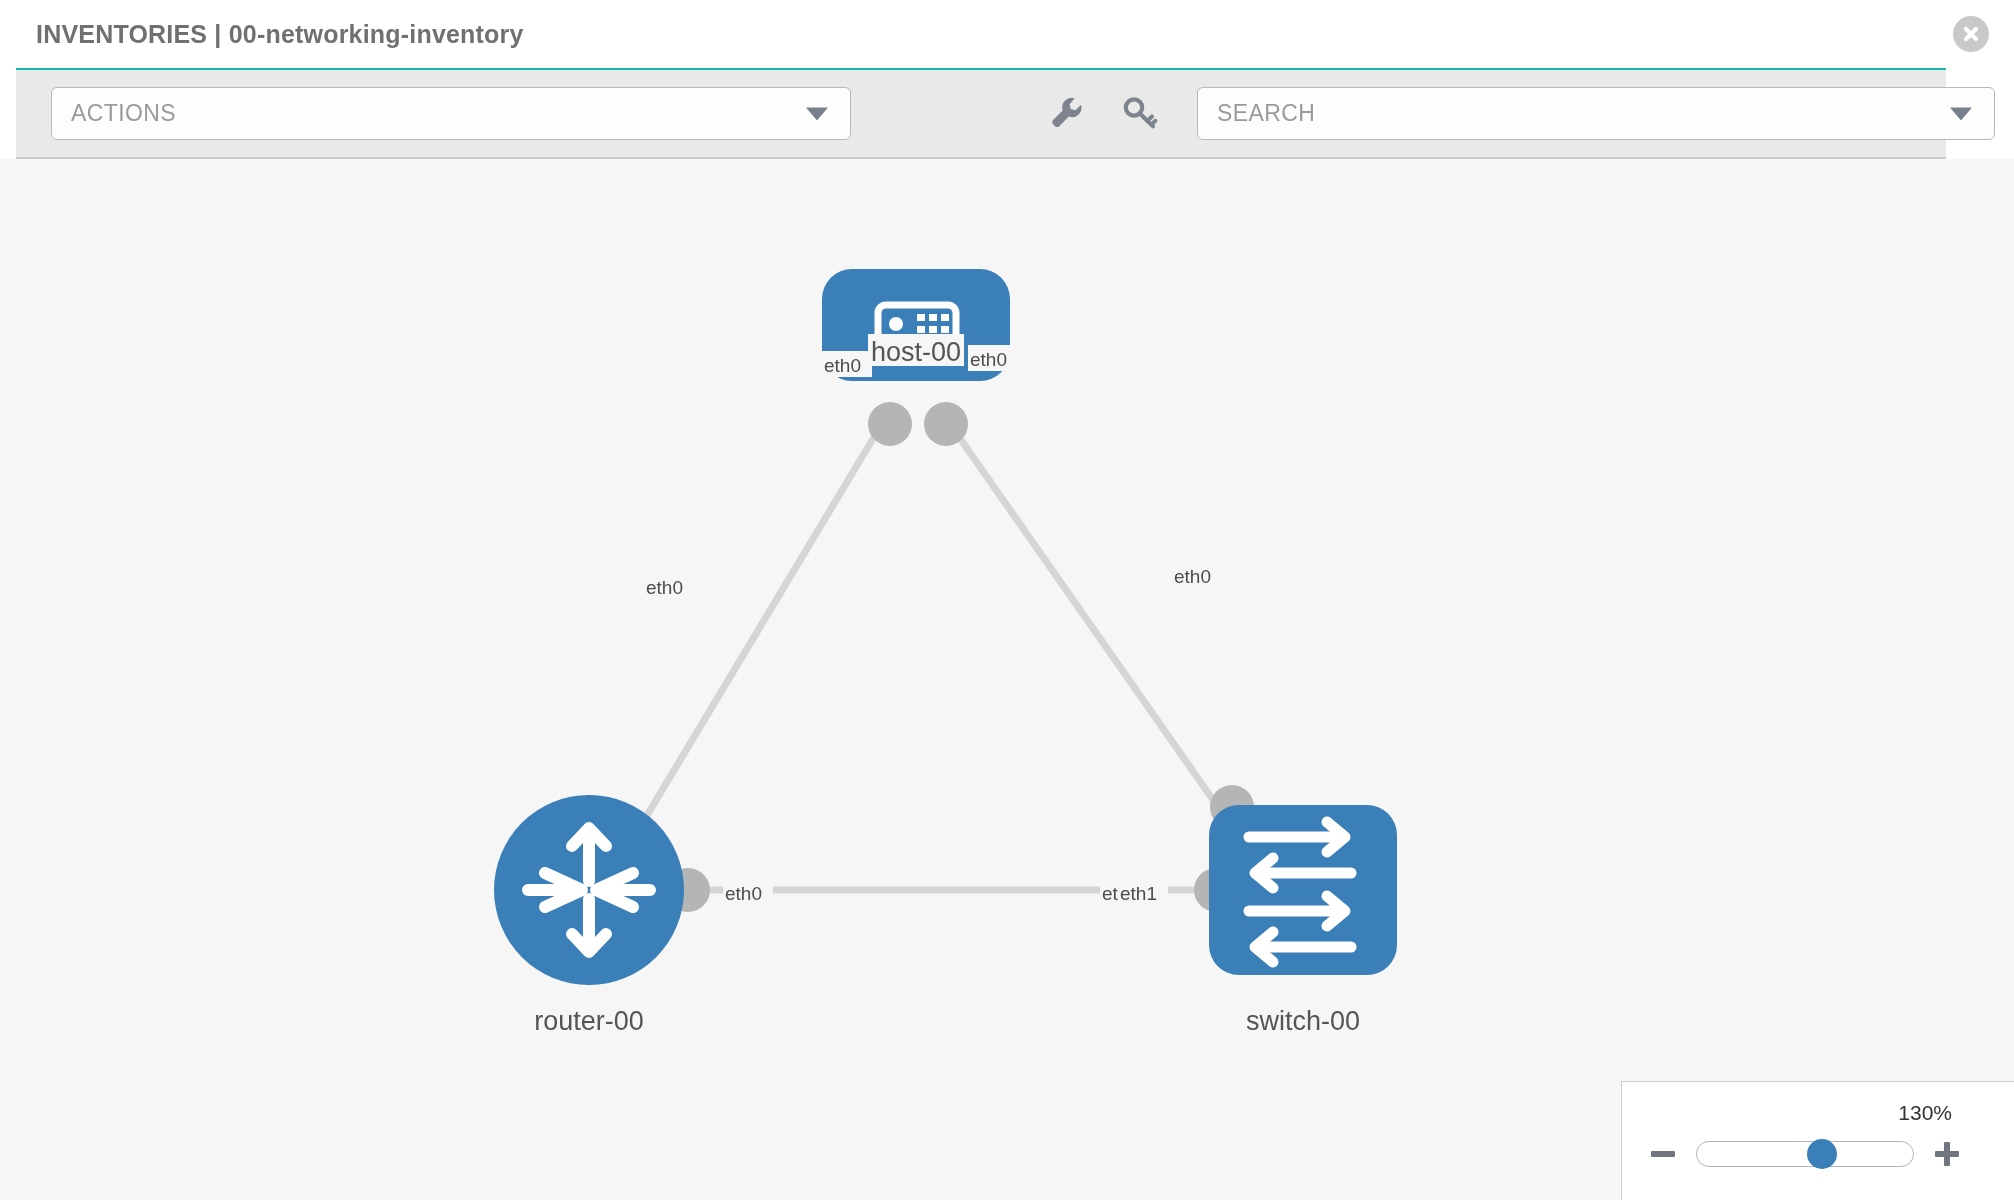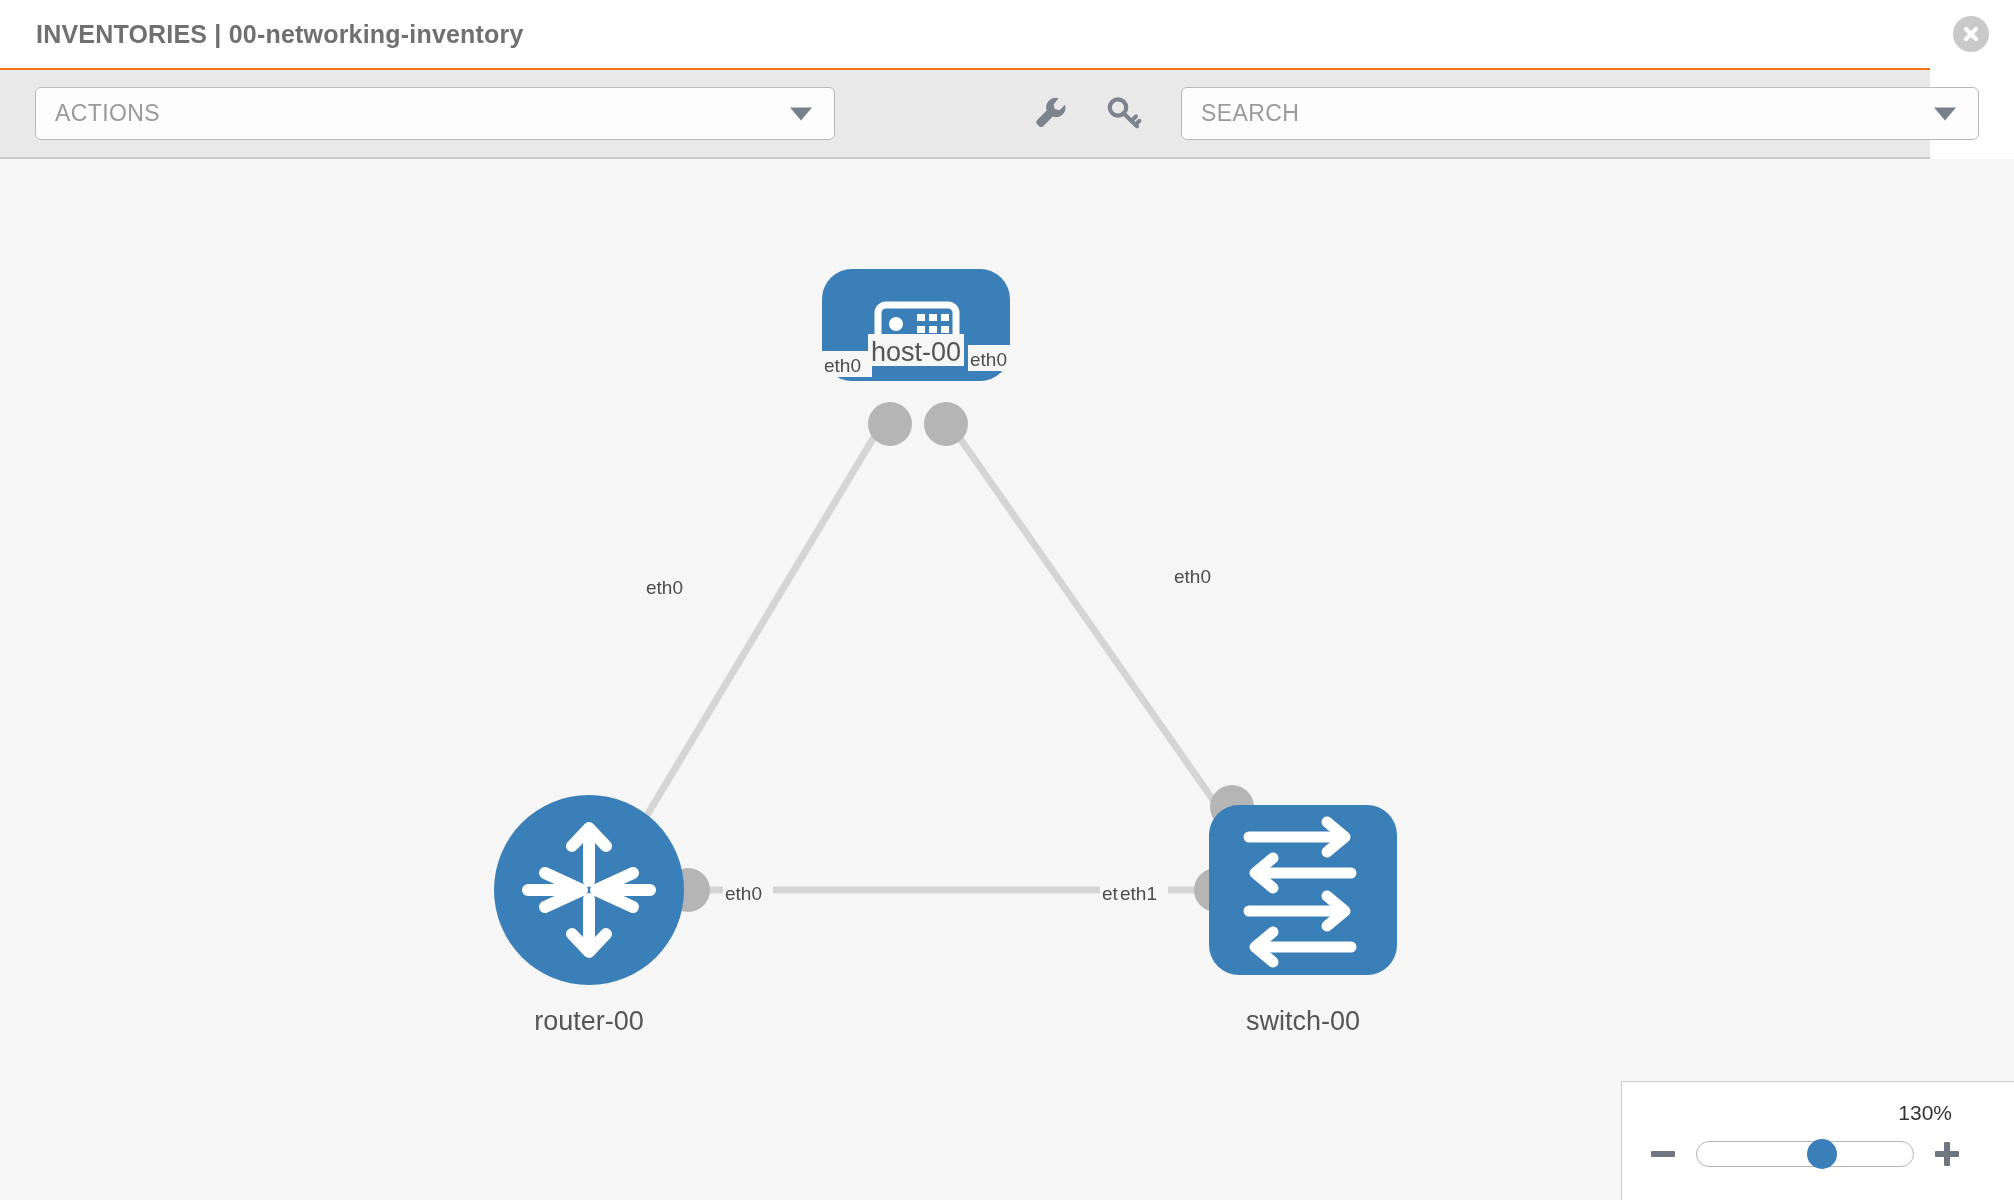--- a/index.html
+++ b/index.html
@@ -31,24 +31,24 @@
     position: absolute; right: 25px; top: 16px;
     width: 36px; height: 36px; border-radius: 50%;
     background: #c9c9c9;
     display: flex; align-items: center; justify-content: center;
     cursor: pointer;
   }
   .close-btn svg { display: block; }
 
   
   .toolbar {
-    position: absolute; top: 68px; left: 0;
+    position: absolute; top: 68px; left: 16px;
     width: 1930px; height: 91px;
     background: #e9e9e9;
-    border-top: 2px solid #f97316;
+    border-top: 2px solid #14b8a6;
     border-bottom: 2px solid #c9c9c9;
     display: flex; align-items: center;
   }
   .field {
     position: relative;
     background: #fdfdfd;
     border: 1px solid #b8b8b8;
     border-radius: 6px;
     height: 53px;
     display: flex; align-items: center;

